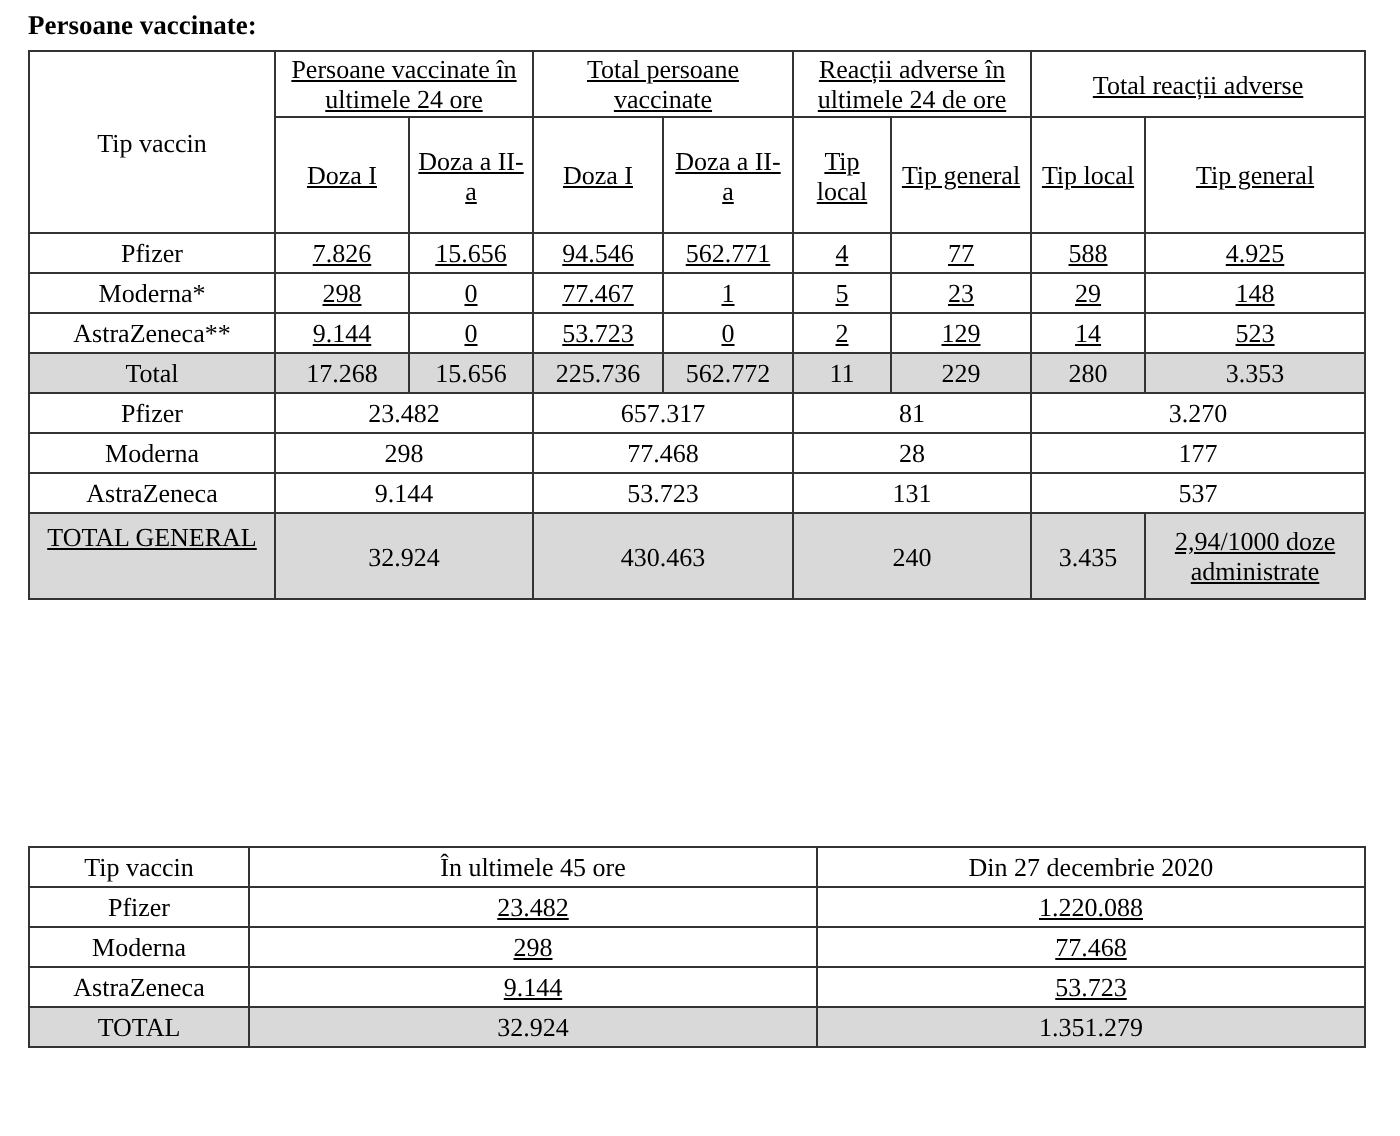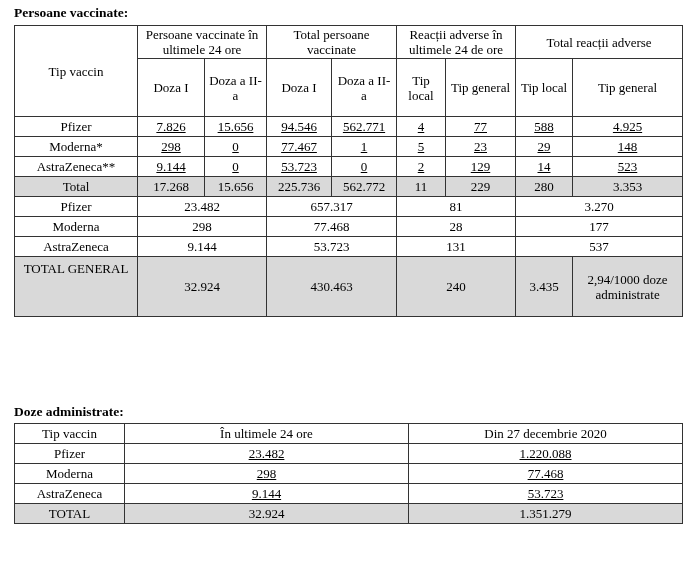--- a/index.html
+++ b/index.html
@@ -60,21 +60,21 @@
     text-align: left;
     font-weight: bold;
     padding-left: 5px;
   }
   .gray { background: #d9d9d9; margin-top: 36px; }
   .b { font-weight: bold; }
   .num { font-weight: normal; text-decoration: underline; }
   .tall { height: 64px; }
   .r20 { height: 20px; }
   .r55 { height: 55px; }
-  .multi { line-height: 15px; }
+  .multi { line-height: 15px; text-decoration: underline; }
 </style>
 </head>
 <body>
 
 <div class="page">
 
   <div class="caption cap1">Persoane vaccinate:</div>
 
   <table class="vtable" id="tbl1">
     <colgroup>
@@ -172,43 +172,42 @@
       </tr>
 
       <tr class="r20">
         <td class="vaccname">AstraZeneca</td>
         <td class="b" colspan="2">9.144</td>
         <td class="b" colspan="2">53.723</td>
         <td class="b" colspan="2">131</td>
         <td class="b" colspan="2">537</td>
       </tr>
 
-      <tr class="gray" style="height:60px">
+      <tr class="gray" style="height:43px">
         <td class="vaccname multi" style="vertical-align:top;padding-top:4px">TOTAL GENERAL</td>
         <td class="b" colspan="2">32.924</td>
         <td class="b" colspan="2">430.463</td>
         <td class="b" colspan="2">240</td>
         <td class="b">3.435</td>
         <td class="b multi">2,94/1000 doze administrate</td>
       </tr>
     </tbody>
   </table>
 
-  <div class="caption cap2">Doze administrate:</div>
 
   <table class="vtable" id="tbl2">
     <colgroup>
       <col style="width:110px">
       <col style="width:284px">
       <col style="width:274px">
     </colgroup>
     <tbody>
       <tr class="r20">
         <td class="hdr vaccname">Tip vaccin</td>
-        <td class="hdr">În ultimele 24 ore</td>
+        <td class="hdr">În ultimele 45 ore</td>
         <td class="hdr">Din 27 decembrie 2020</td>
       </tr>
       <tr class="r20">
         <td class="vaccname">Pfizer</td>
         <td class="num">23.482</td>
         <td class="num">1.220.088</td>
       </tr>
       <tr class="r20">
         <td class="vaccname">Moderna</td>
         <td class="num">298</td>

